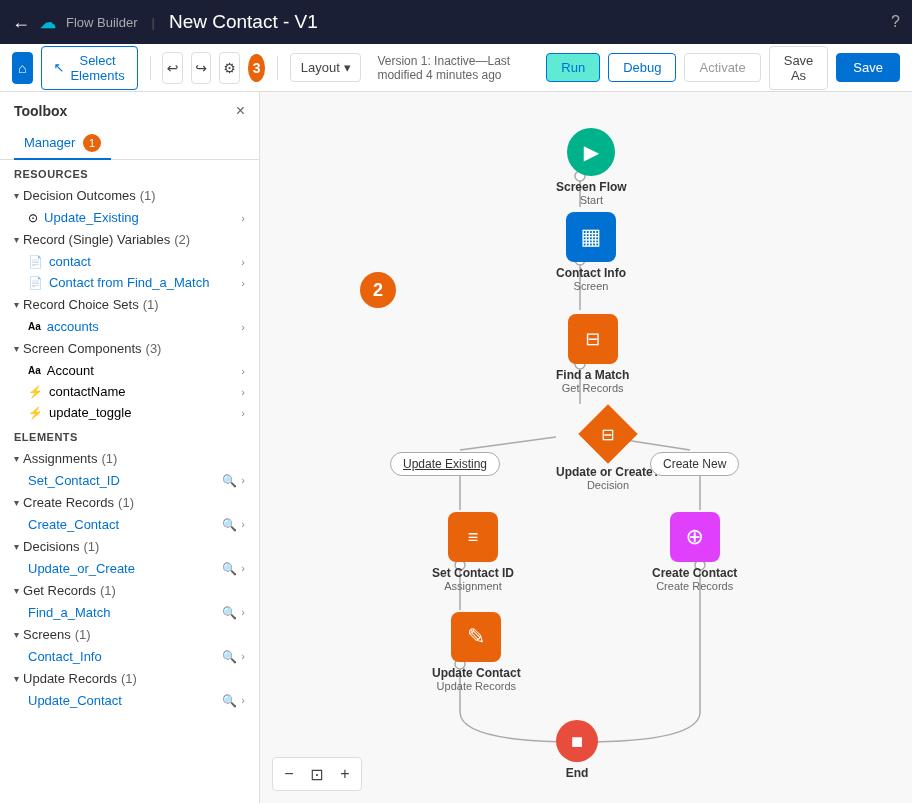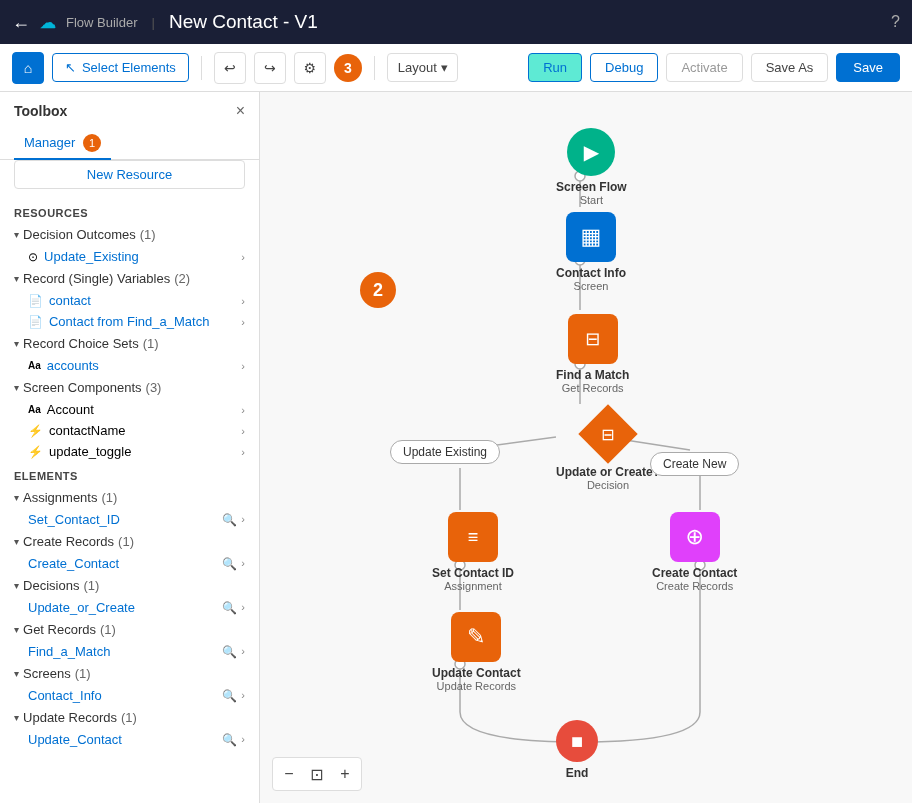--- a/index.html
+++ b/index.html
@@ -308,20 +308,21 @@
   </button>
   <button class="toolbar-icon-btn">
     <span>⚙</span>
   </button>
   <div class="step-badge" style="position:relative; width:28px; height:28px; font-size:14px;">3</div>
   <div class="toolbar-divider"></div>
   <button class="toolbar-layout-btn">
     <span>Layout</span>
     <span>▾</span>
   </button>
+  <span class="toolbar-status">Version 1: Inactive—Last modified 4 minutes ago</span>
   <div class="toolbar-right">
     <button class="btn-run">Run</button>
     <button class="btn-debug">Debug</button>
     <button class="btn-activate">Activate</button>
     <button class="btn-saveas">Save As</button>
     <button class="btn-save">Save</button>
   </div>
 </div>
 
 <div class="main-layout">
@@ -330,21 +331,20 @@
     <div class="toolbox-header">
       <span class="toolbox-title">Toolbox</span>
       <span class="toolbox-close">×</span>
     </div>
     <div class="toolbox-tabs">
       <div class="toolbox-tab active">
         <span>Manager</span>
         <span class="badge">1</span>
       </div>
     </div>
-    <button class="new-resource-btn">New Resource</button>
 
     <div class="toolbox-content">
       <div class="section-label">RESOURCES</div>
 
       <div class="tree-item">
         <span class="chevron">▾</span>
         <span>Decision Outcomes</span>
         <span class="count">(1)</span>
       </div>
       <div class="tree-child">
@@ -554,21 +554,21 @@
 
     <div class="flow-node" style="left:296px; top:315px;">
       <div style="position:relative; width:54px; height:54px; display:flex; align-items:center; justify-content:center;">
         <div style="width:42px; height:42px; background:#e8630a; transform:rotate(45deg); position:absolute;"></div>
         <span style="position:relative; z-index:1; color:white; font-size:16px;">⊟</span>
       </div>
       <div class="node-label">Update or Create?</div>
       <div class="node-sublabel">Decision</div>
     </div>
 
-    <div class="conn-label" style="left:130px; top:348px;">Update Existing</div>
+    <div class="conn-label" style="left:130px; top:360px;text-decoration:underline;">Update Existing</div>
     <div class="conn-label" style="left:390px; top:360px;">Create New</div>
 
     <div class="flow-node" style="left:172px; top:420px;">
       <div class="node-icon" style="background:#e8630a; font-size:18px;">
         <span>≡</span>
       </div>
       <div class="node-label">Set Contact ID</div>
       <div class="node-sublabel">Assignment</div>
     </div>
 

